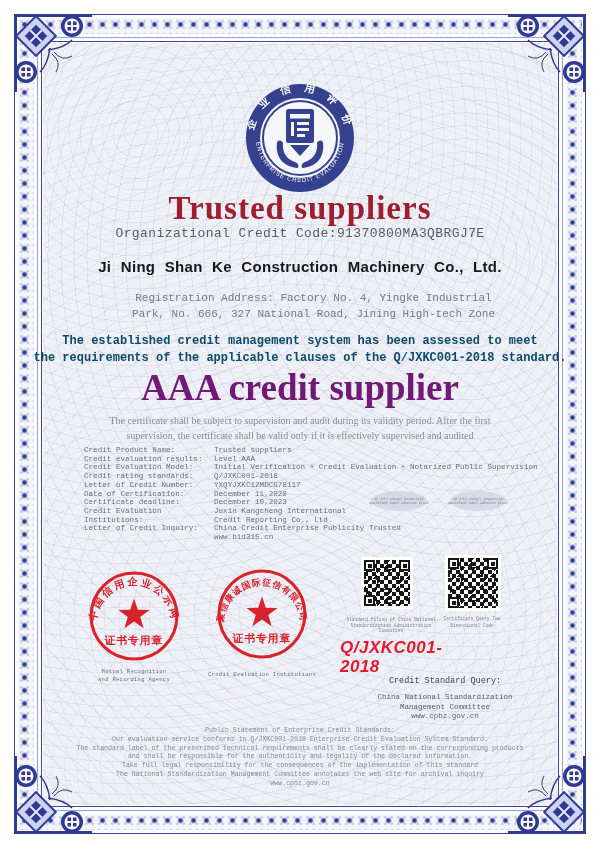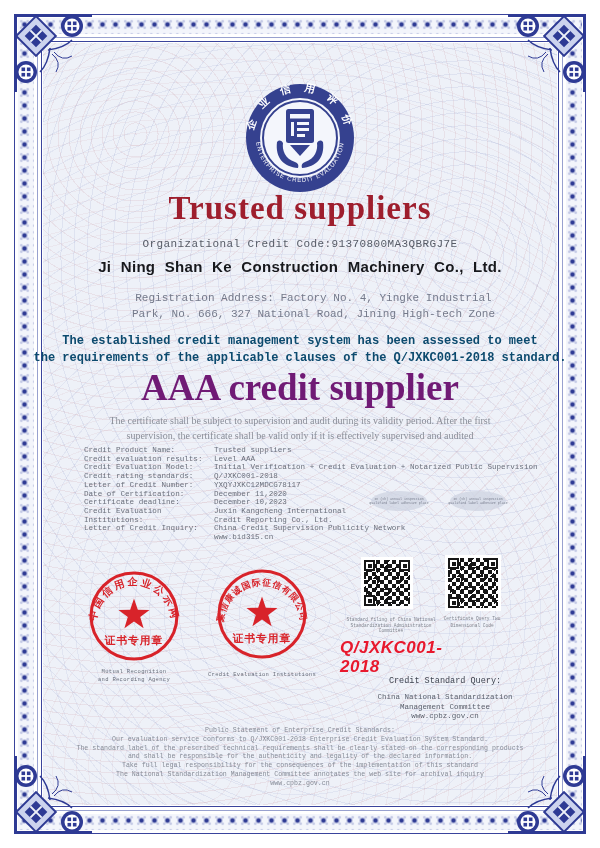--- a/index.html
+++ b/index.html
@@ -30,21 +30,21 @@
   .corner { position:absolute; width:90px; height:90px; }
   .corner-tl { left:6px; top:6px; }
   .corner-tr { right:6px; top:6px; transform:rotate(90deg); }
   .corner-br { right:6px; bottom:6px; transform:rotate(180deg); }
   .corner-bl { left:6px; bottom:6px; transform:rotate(270deg); }
   
   .abs { position:absolute; }
   .ctr { left:0; right:0; text-align:center; }
   .logo { left:244px; top:82px; width:112px; height:112px; }
   .title { top:190px; font-family:"Liberation Serif",serif; font-weight:700; font-size:33px; color:#9e1e2d; letter-spacing:1px; }
-  .orgcode { top:238px; font-family:"Liberation Mono",monospace; font-size:11px; color:#565b66; letter-spacing:.4px; }
+  .orgcode { top:226px; font-family:"Liberation Mono",monospace; font-size:13px; color:#565b66; letter-spacing:.4px; }
   .company { top:258px; font-weight:700; font-size:15px; color:#17181c; letter-spacing:.3px; word-spacing:5px; }
   .address { top:290px; font-family:"Liberation Mono",monospace; font-size:11px; color:#74798a; line-height:16px;padding-left:27px; }
   .statement { top:333px; font-family:Liberation Mono, monospace; font-weight:600; font-size:12px; color:#0c4a6e; line-height:16.5px; }
   .award { top:366px; font-family:"Liberation Serif",serif; font-weight:700; font-size:37px; color:#701a75; }
   .notes { top:414px; font-family:"Liberation Serif",serif; font-size:10px; color:#8a8e98; line-height:14.5px; }
   .details { top:446px; left:84px; width:470px; font-family:"Liberation Mono",monospace; font-size:7.6px; color:#6a6f7b; }
   .d-row { display:flex; line-height:8.7px; }
   .d-label { width:130px; flex:none; }
   .d-val { flex:1; }
   .oval { position:absolute; width:56px; height:20px; border-radius:50%;
@@ -212,21 +212,21 @@
     <div class="d-row">
         <span class="d-label">Credit Evaluation Institutions:</span>
         <span class="d-val">
           <div>Juxin Kangcheng International</div>
           <div>Credit Reporting Co., Ltd.</div>
         </span>
       </div>
     <div class="d-row">
         <span class="d-label">Letter of Credit Inquiry:</span>
         <span class="d-val">
-          <div>China Credit Supervision Publicity Network</div>
+          <div>China Credit Enterprise Publicity Trusted</div>
           <div>www.bid315.cn</div>
         </span>
       </div>
   </div>
 
   <div class="oval" style="left:371px; top:491px;">
     <div class="oval-txt"><span>In (th) annual inspection</span><br><span>qualified label adhesive place</span></div>
   </div>
   <div class="oval" style="left:450px; top:491px;">
     <div class="oval-txt"><span>In (th) annual inspection</span><br><span>qualified label adhesive place</span></div>

